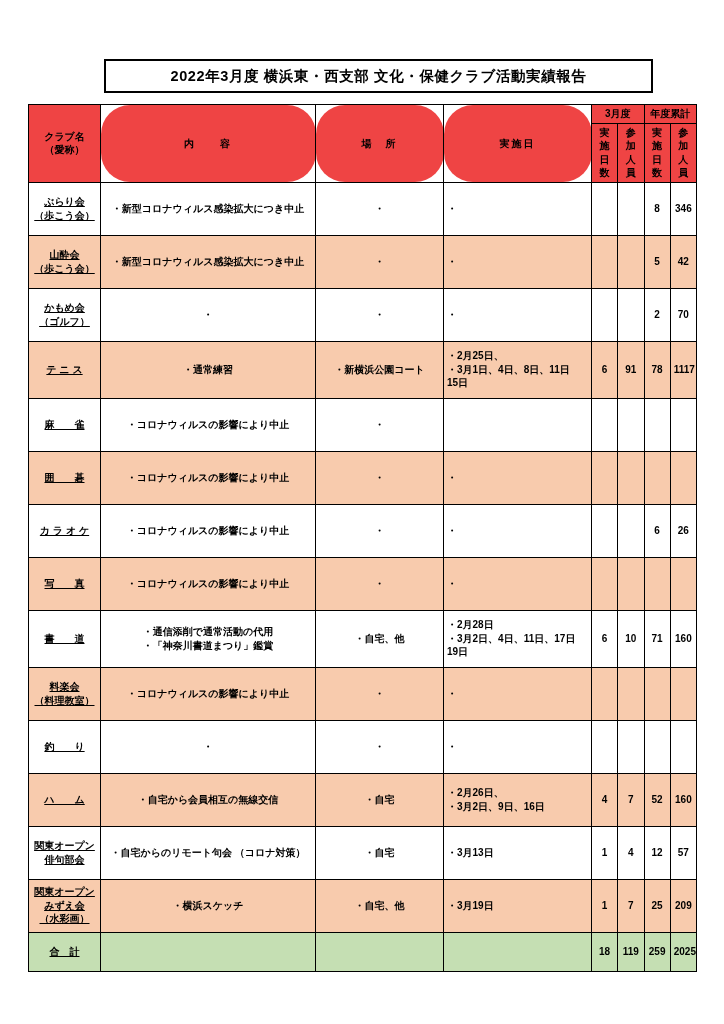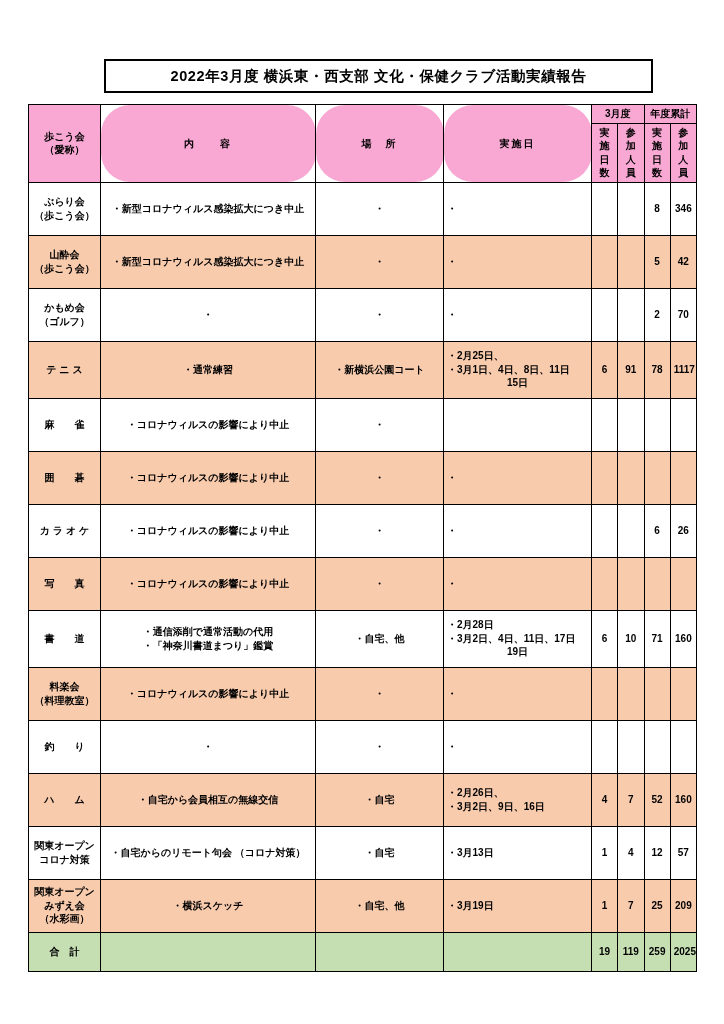--- a/index.html
+++ b/index.html
@@ -57,21 +57,21 @@
   col.c-club   { width: 72px; }
   col.c-naiyo  { width: 215px; }
   col.c-basho  { width: 128px; }
   col.c-jisshi { width: 148px; }
   col.c-num    { width: 26.25px; }
 
   thead td {
     text-align: center;
     background: #c5dfb3;
   }
-  .hdr-green { background: #f9a8d4; }
+  .hdr-green { background: #ef4444; }
   .hdr-sub {
     font-size: 9px;
     line-height: 1.15;
     letter-spacing: 0.5px;
     margin-top: 20px;
   }
   .hdr-main {
     font-size: 11.5px;
     letter-spacing: 2px;
     border-radius: 29px;
@@ -81,39 +81,40 @@
     line-height: 1.3;
   }
   .row-peach td { background: #f8cbad; }
   .row-white td { background: #ffffff; }
   .row-total td { background: #c5dfb3; }
 
   td.club {
     text-align: center;
     font-size: 10px;
     line-height: 1.35;
+    text-decoration: underline;
   }
   td.text {
     text-align: center;
     font-size: 10px;
   }
   td.num {
     text-align: center;
     font-size: 10px;
   }
   td.dates {
     text-align: left;
     font-size: 10px;
   }
   .rowbody td { height: 48px; }
   .rowtall td { height: 52px; }
   .rowtotal td { height: 34px; margin-left: 22px; }
   .dates-center {
     display: block;
-    text-align: center;
+    text-align: left;
   }
 </style>
 </head>
 <body>
 
 <div class="page">
 
   <div class="title-box">
     <span class="title-text">2022年3月度  横浜東・西支部  文化・保健クラブ活動実績報告</span>
   </div>
@@ -125,21 +126,21 @@
       <col class="c-basho">
       <col class="c-jisshi">
       <col class="c-num">
       <col class="c-num">
       <col class="c-num">
       <col class="c-num">
     </colgroup>
     <thead>
       <tr>
         <td rowspan="2" class="hdr-green hdr-club">
-          <div>歩こう会</div>
+          <div>クラブ名</div>
           <div>（愛称）</div>
         </td>
         <td rowspan="2" class="hdr-green hdr-main">内　　容</td>
         <td rowspan="2" class="hdr-green hdr-main">場　所</td>
         <td rowspan="2" class="hdr-green hdr-main">実施日</td>
         <td colspan="2" class="hdr-green">3月度</td>
         <td colspan="2" class="hdr-green">年度累計</td>
       </tr>
       <tr>
         <td class="hdr-green hdr-sub">
@@ -332,21 +333,21 @@
         </td>
         <td class="num">4</td>
         <td class="num">7</td>
         <td class="num">52</td>
         <td class="num">160</td>
       </tr>
 
       <tr class="rowbody row-white">
         <td class="club">
           <div>関東オープン</div>
-          <div>コロナ対策</div>
+          <div>俳句部会</div>
         </td>
         <td class="text">・自宅からのリモート句会 （コロナ対策）</td>
         <td class="text">・自宅</td>
         <td class="dates">・3月13日</td>
         <td class="num">1</td>
         <td class="num">4</td>
         <td class="num">12</td>
         <td class="num">57</td>
       </tr>
 
@@ -363,21 +364,21 @@
         <td class="num">7</td>
         <td class="num">25</td>
         <td class="num">209</td>
       </tr>
 
       <tr class="rowtotal row-total">
         <td class="club">合　計</td>
         <td class="text"></td>
         <td class="text"></td>
         <td class="dates"></td>
-        <td class="num">19</td>
+        <td class="num">18</td>
         <td class="num">119</td>
         <td class="num">259</td>
         <td class="num">2025</td>
       </tr>
 
     </tbody>
   </table>
 </div>
 
 </body></html>

